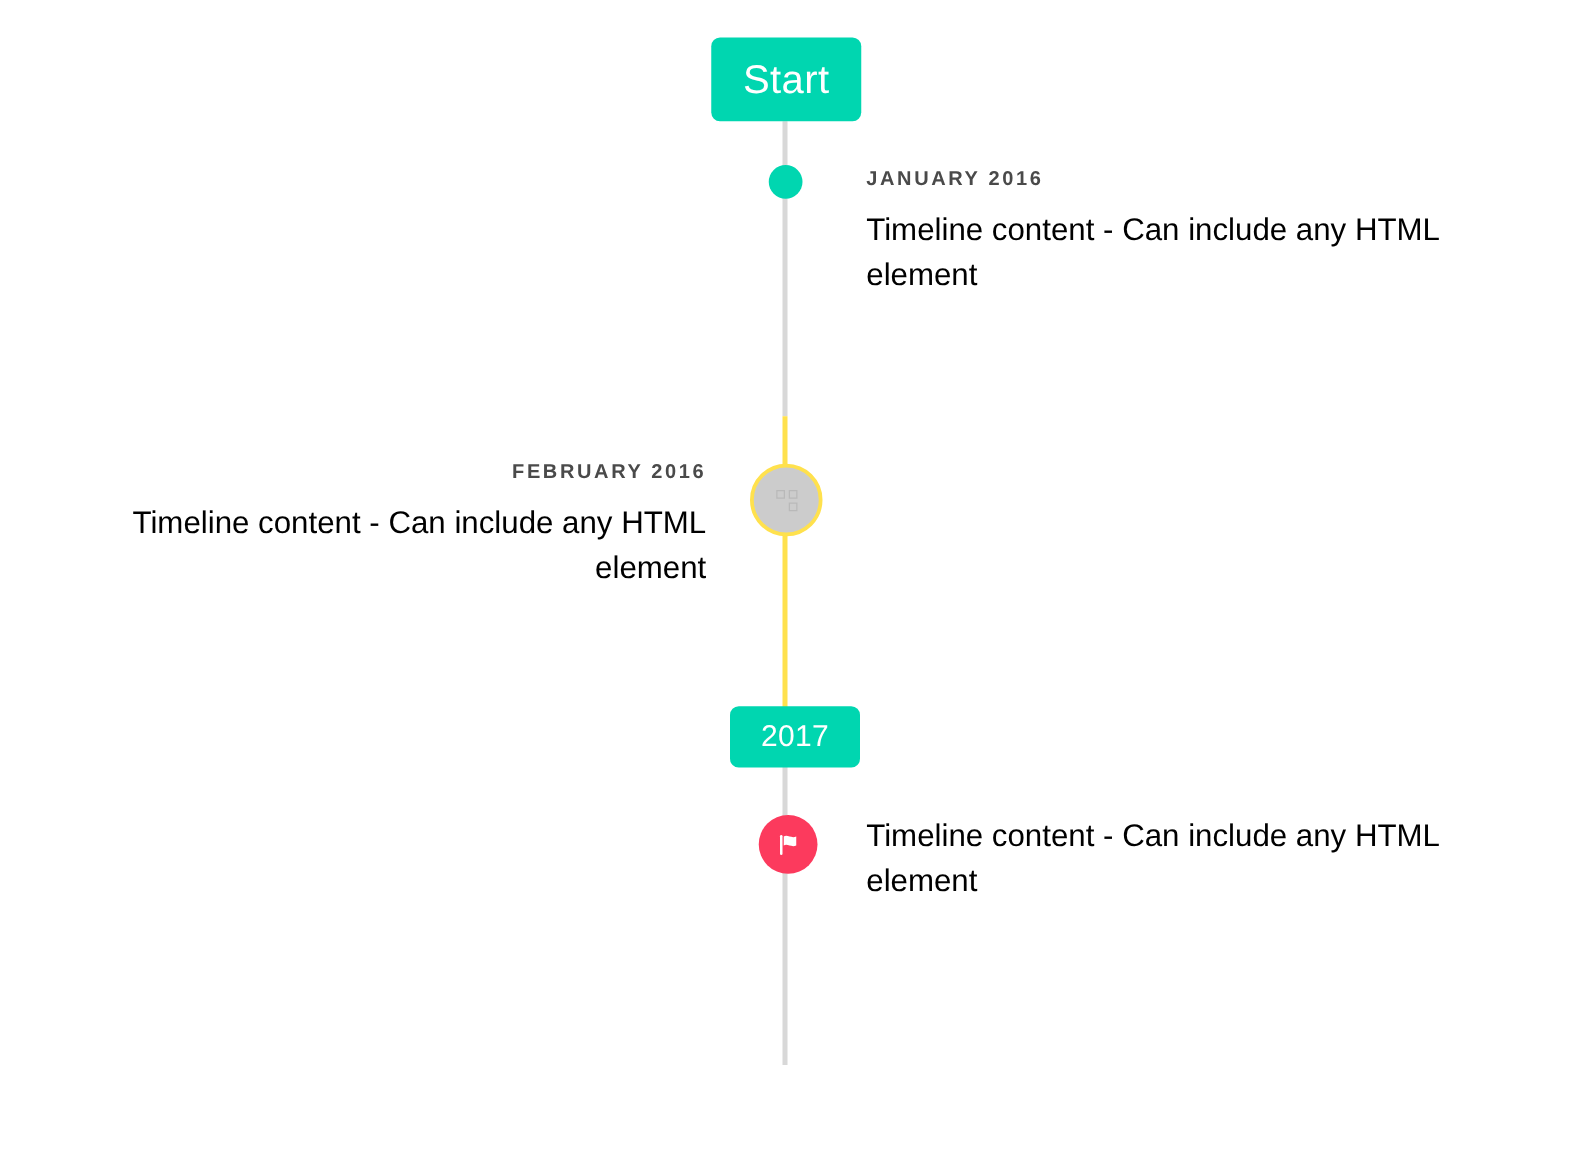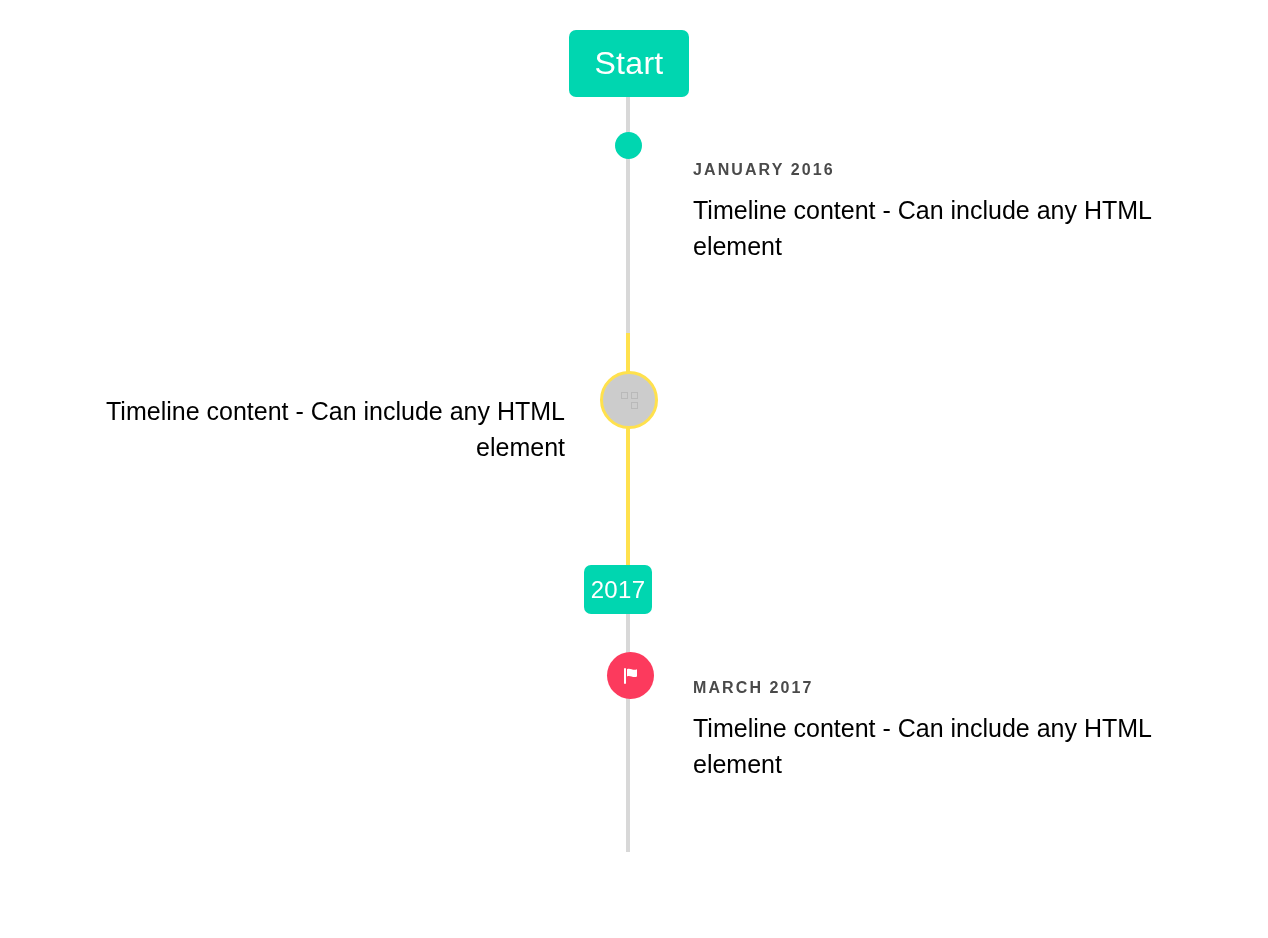--- a/index.html
+++ b/index.html
@@ -46,21 +46,21 @@
   .pill-start {
     left: 569px;
     top: 30px;
     width: 120px;
     height: 67px;
     font-size: 32px;
   }
   .pill-mid {
     left: 584px;
     top: 565px;
-    width: 68px;
+    width: 104px;
     height: 49px;
     font-size: 24px;
   }
   .pill-end {
     left: 576px;
     top: 847px;
     width: 105px;
     height: 66px;
     font-size: 32px;
   }
@@ -109,21 +109,21 @@
     display: block;
     width: 7px;
     height: 7px;
     border: 1px solid #b9b9b9;
     box-sizing: border-box;
     background: transparent;
   }
   .tofu i.blank { border-color: transparent; }
 
   
-  .entry { position: absolute; margin-top: 26px; }
+  .entry { position: absolute; }
   .entry-right { left: 693px; width: 530px; text-align: left; }
   .entry-left  { left: 35px;  width: 530px; text-align: right; }
 
   .entry-date {
     font-size: 16px;
     font-weight: bold;
     letter-spacing: 2.1px;
     color: #4a4a4a;
     text-transform: uppercase;
     line-height: 1.2;
@@ -177,21 +177,21 @@
       </svg>
     </span>
   </div>
 
   <div class="entry entry-right entry-jan">
     <p class="entry-date">JANUARY 2016</p>
     <p class="entry-body">Timeline content - Can include any HTML element</p>
   </div>
 
   <div class="entry entry-left entry-feb">
+    <p class="entry-date">FEBRUARY 2016</p>
     <p class="entry-body">Timeline content - Can include any HTML element</p>
   </div>
 
   <div class="entry entry-right entry-mar">
-    <p class="entry-date">MARCH 2017</p>
     <p class="entry-body">Timeline content - Can include any HTML element</p>
   </div>
 
 </div>
 
 </body></html>

